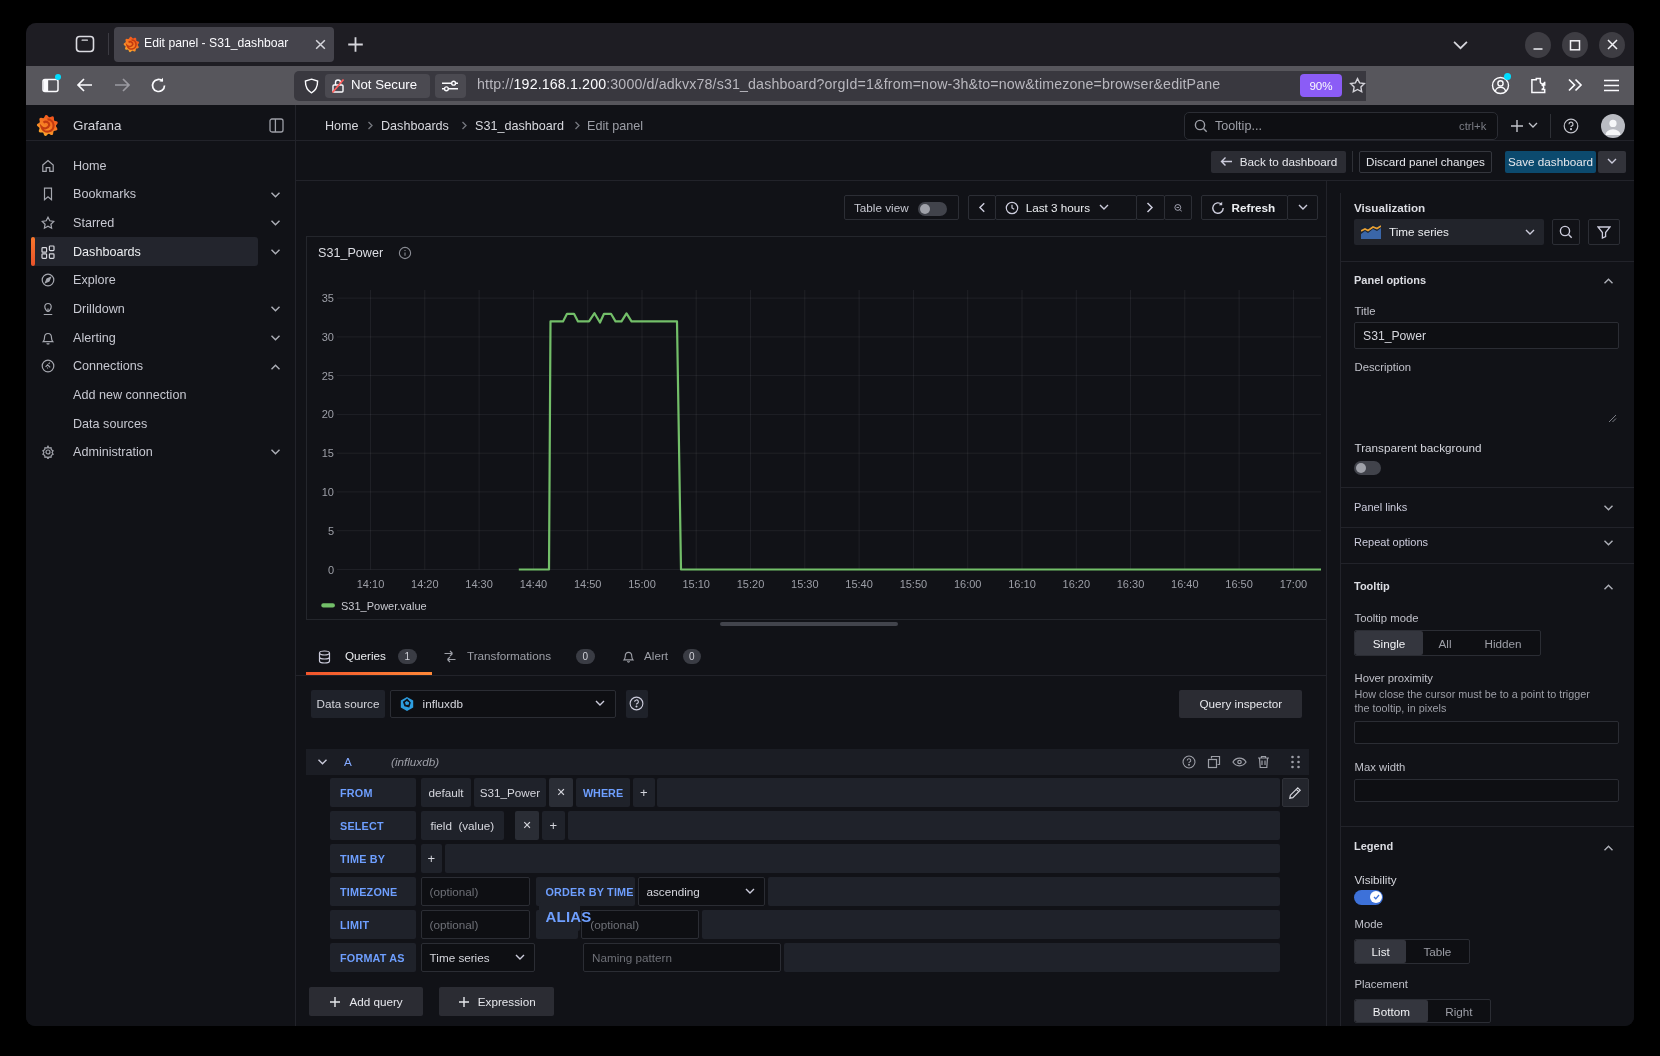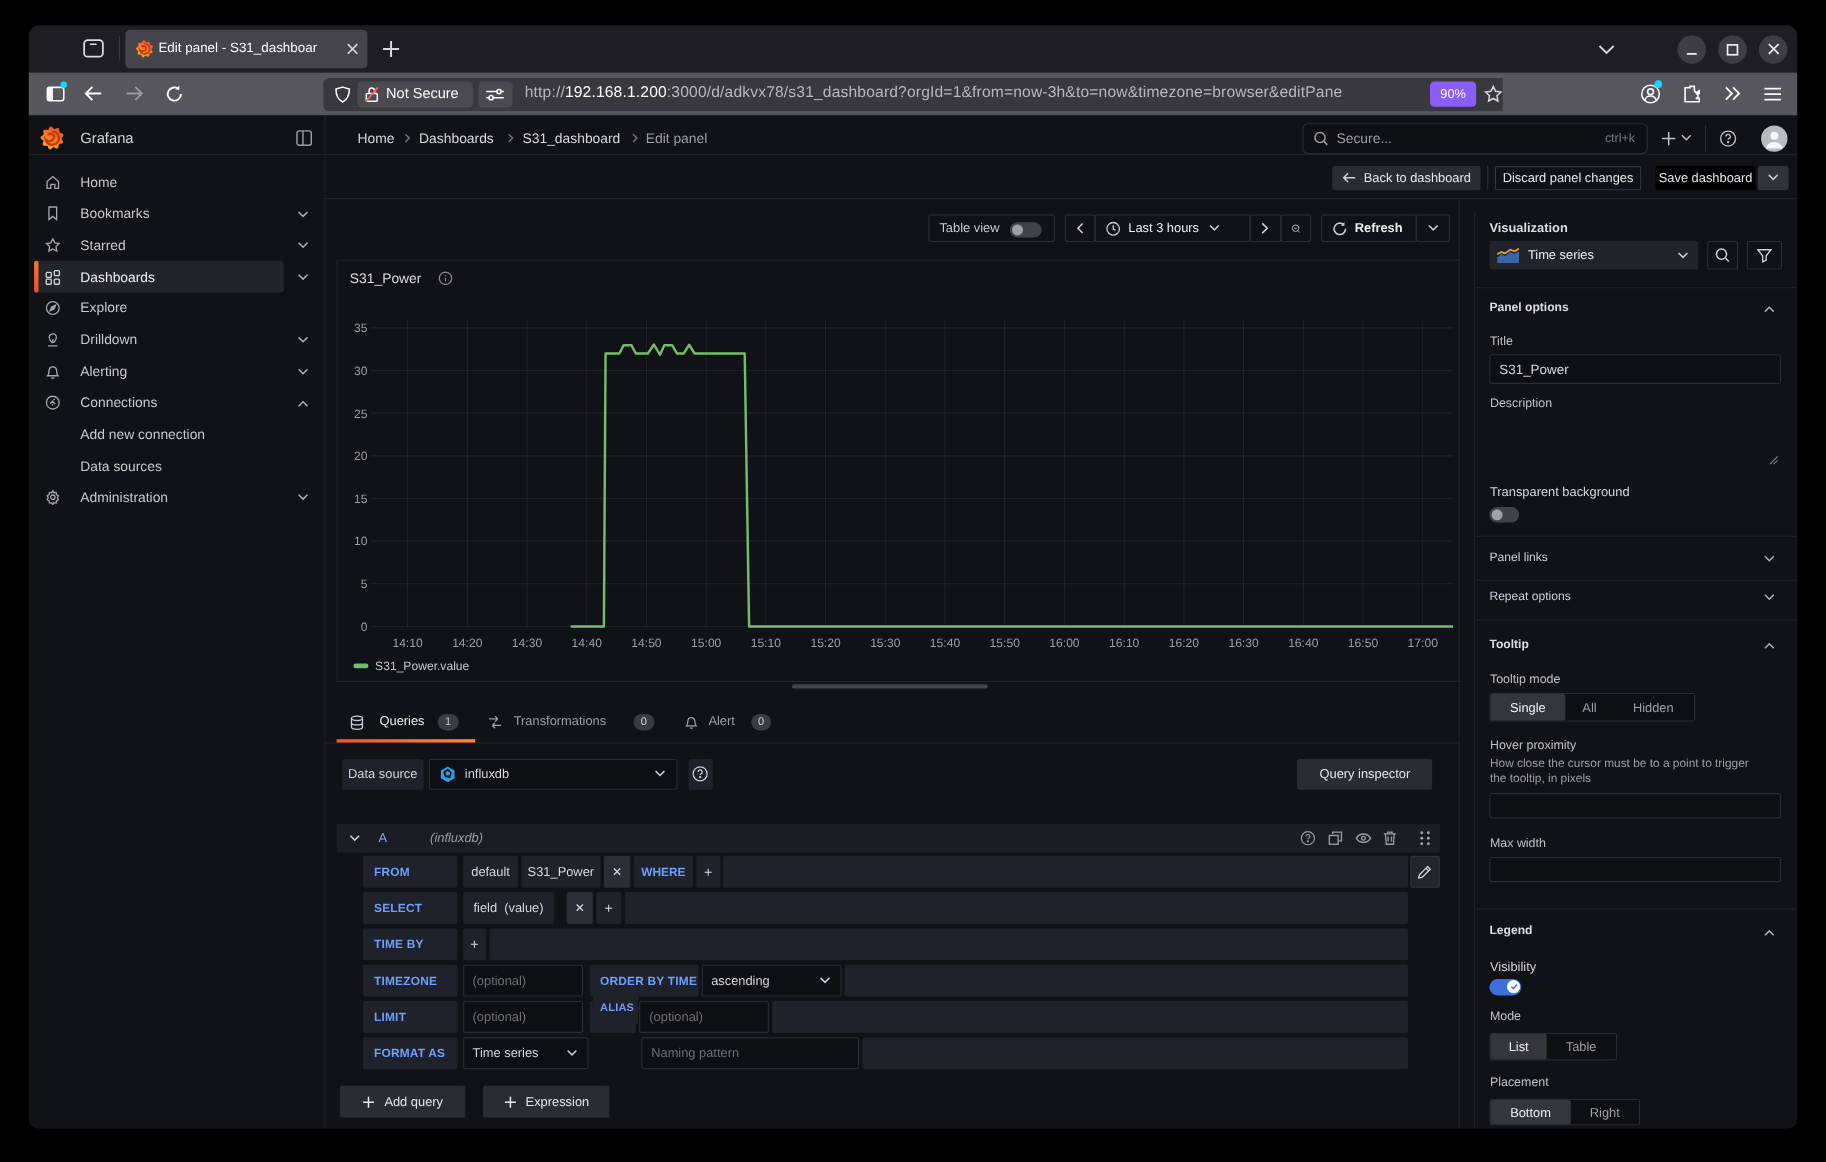--- a/index.html
+++ b/index.html
@@ -324,21 +324,21 @@
     <div class="txt" style="left:449px;top:14px;color:#d8d9df">S31_dashboard</div>
     <svg class="abs crumbsep" style="left:548px;top:16px">
         <use href="#chr"></use>
       </svg>
     <div class="txt dim" style="left:561px;top:14px">Edit panel</div>
     <div class="abs" style="left:1158px;top:7px;width:314px;height:28px;border-radius:5px;background:#0e0f13;border:1px solid #2b2d34"></div>
     <svg class="abs" style="left:1168px;top:14px" width="14" height="14" viewBox="0 0 14 14" fill="none" stroke="#9d9fa7" stroke-width="1.4">
         <circle cx="6" cy="6" r="4.6"></circle>
         <path d="M9.5 9.5l3.2 3.2"></path>
       </svg>
-    <div class="txt dim" style="left:1189px;top:14px">Secure...</div>
+    <div class="txt dim" style="left:1189px;top:14px">Tooltip...</div>
     <div class="txt dim2" style="left:1433px;top:15px;font-size:11.3px">ctrl+k</div>
     <svg class="abs" style="left:1484px;top:14px" width="14" height="14" viewBox="0 0 14 14" stroke="#c2c3cb" stroke-width="1.4">
         <path d="M7 1v12M1 7h12"></path>
       </svg>
     <svg class="abs" style="left:1502px;top:17px" width="10" height="7" viewBox="0 0 10 7" fill="none" stroke="#c2c3cb" stroke-width="1.3">
         <path d="M1 1l4 4 4-4"></path>
       </svg>
     <div class="sep-v" style="left:1524px;top:9px;height:24px;background:#2e3036"></div>
     <svg class="abs" style="left:1537px;top:13px" width="16" height="16" viewBox="0 0 16 16" fill="none" stroke="#c2c3cb" stroke-width="1.2">
         <circle cx="8" cy="8" r="6.8"></circle>
@@ -351,21 +351,21 @@
         <path d="M4.5 21a7.5 5.8 0 0 1 15 0z"></path>
       </svg>
 
     <div class="sep-h" style="left:269px;top:75px;width:1339px"></div>
     <div class="gbtn" style="left:1185px;top:46px;width:135px">
       <svg width="13" height="11" viewBox="0 0 13 11" fill="none" stroke="#ccccdc" stroke-width="1.4" style="margin-right:7px">
           <path d="M12 5.5H1.5M5.5 1.5l-4 4 4 4"></path>
         </svg>Back to dashboard</div>
     <div class="sep-v" style="left:1326px;top:46px;height:21px;background:#2e3036"></div>
     <div class="gbtn bordered dim" style="left:1333px;top:46px;width:133px;font-weight:400">Discard panel changes</div>
-    <div class="gbtn" style="left:1479px;top:46px;width:91px;background:#000000">Save dashboard</div>
+    <div class="gbtn" style="left:1479px;top:46px;width:91px;background:#0c4a6e">Save dashboard</div>
     <div class="gbtn" style="left:1572px;top:46px;width:28px;background:#32333a">
         <svg width="10" height="7" viewBox="0 0 10 7" fill="none" stroke="#ccccdc" stroke-width="1.4">
           <path d="M1 1l4 4 4-4"></path>
         </svg>
       </div>
 
     <div class="tbbox" style="left:818px;width:115px">
       <span style="color:#c7c8d1">Table view</span>
       <span class="abs" style="left:73px;top:5.5px;width:29px;height:14px;border-radius:8px;background:#41434b"></span>
       <span class="abs" style="left:75px;top:7.5px;width:10px;height:10px;border-radius:50%;background:#9fa1a9"></span>
@@ -593,21 +593,21 @@
     <div class="ginp" style="left:555.3px;top:805px;width:117.7px;height:29px">
         <span class="ph">(optional)</span>
       </div>
     <div class="qstrip" style="left:676px;top:805px;width:578px"></div>
     <div class="qlbl" style="top:838px">FORMAT AS</div>
     <div class="ginp" style="left:394.6px;top:838px;width:114.9px;height:29px">Time series
       <svg width="10" height="7" viewBox="0 0 10 7" fill="none" stroke="#ccccdc" stroke-width="1.4" style="position:absolute;right:9px">
           <path d="M1 1l4 4 4-4"></path>
         </svg>
     </div>
-    <div class="qlbl" style="left:512.5px;top:797px;width:41.5px;padding-left:7px;font-size:10px">ALIAS</div>
+    <div class="qlbl" style="left:512.5px;top:797px;width:41.5px;padding-left:7px;font-size:15px">ALIAS</div>
     <div class="ginp" style="left:557px;top:838px;width:197.5px;height:29px">
         <span class="ph">Naming pattern</span>
       </div>
     <div class="qstrip" style="left:757.5px;top:838px;width:496.5px"></div>
 
     <div class="gbtn" style="left:283.4px;top:882.2px;width:113.4px;height:28.8px">
       <svg width="12" height="12" viewBox="0 0 12 12" stroke="#e6e7ec" stroke-width="1.4" style="margin-right:8px">
           <path d="M6 1v10M1 6h10"></path>
         </svg>Add query</div>
     <div class="gbtn" style="left:413.1px;top:882.2px;width:115.3px;height:28.8px">

